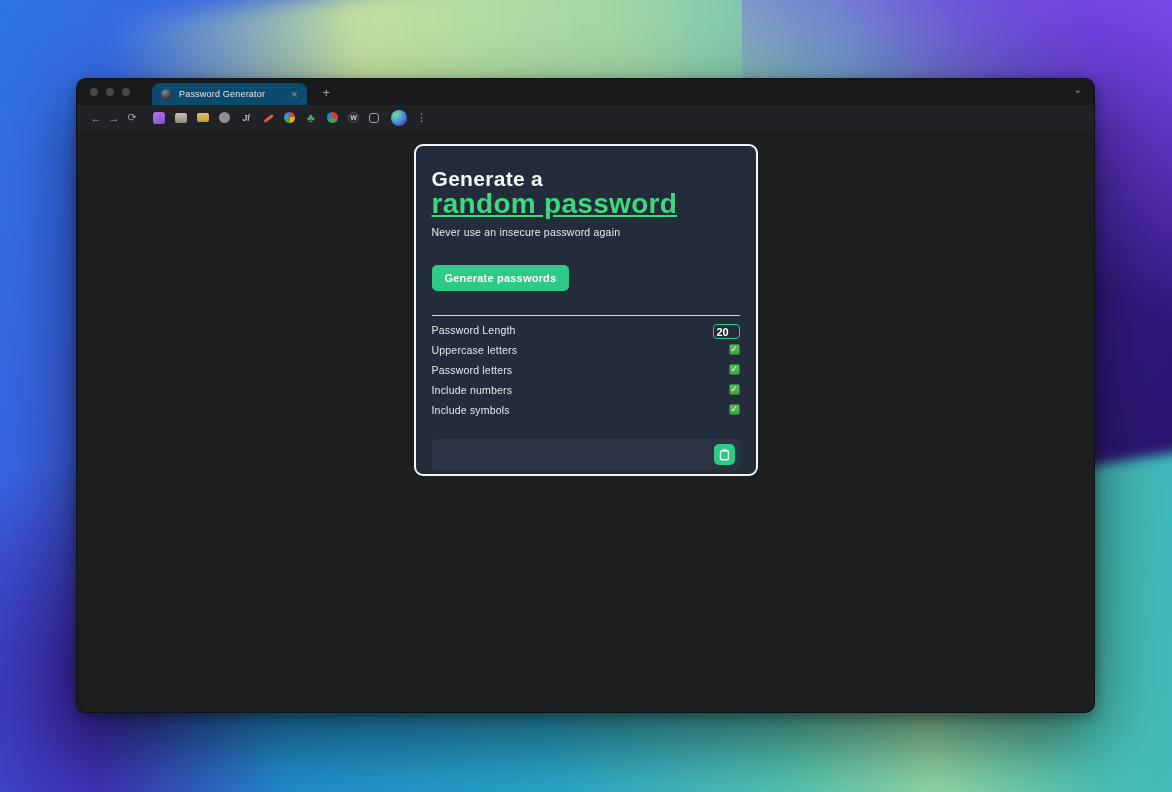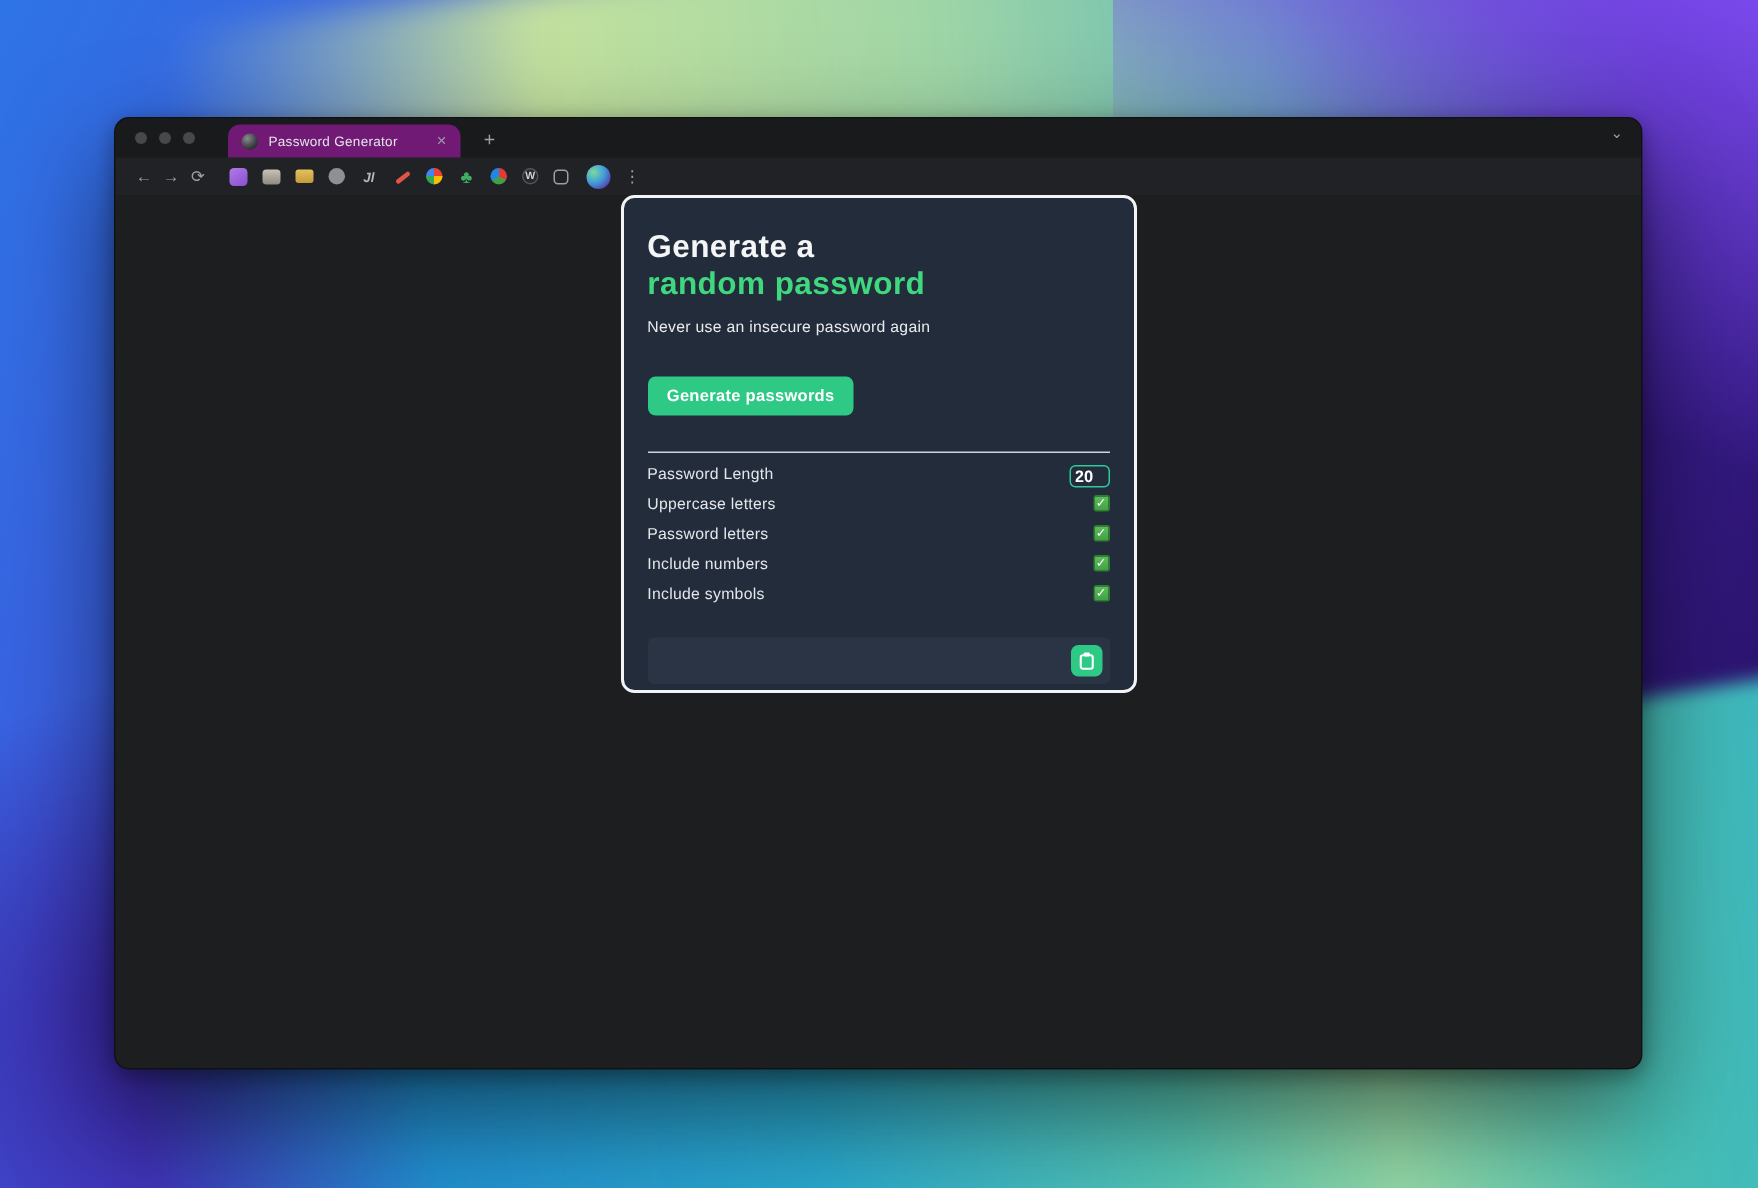--- a/index.html
+++ b/index.html
@@ -24,21 +24,21 @@
 
   
   .window { position:absolute; left:76px; top:78px; width:1019px; height:635px; border-radius:10px; overflow:hidden;
     background:#1e1f21; box-shadow:0 28px 70px rgba(0,0,0,.55), 0 4px 14px rgba(0,0,0,.35); border:1px solid rgba(0,0,0,.45);
   }
 
   
   .tabstrip { height:26px; background:#191a1c; display:flex; align-items:center; position:relative; }
   .traffic { display:flex; gap:8px; margin-left:13px; }
   .traffic span { width:8px; height:8px; border-radius:50%; background:#47484c; display:block; }
-  .tab { margin-left:22px; height:22px; margin-top:4px; display:flex; align-items:center; background:#701a75;
+  .tab { margin-left:22px; height:22px; margin-top:4px; display:flex; align-items:center; background:#0c4a6e;
     border-radius:8px 8px 0 0; padding:0 9px; min-width:150px; }
   .favicon { width:11px; height:11px; border-radius:50%;
     background:radial-gradient(circle at 35% 30%, #8a8d92 0%, #55585c 38%, #2e3033 72%); flex:none; }
   .tab-title { font-size:9px; color:#e3e5e8; margin-left:7px; letter-spacing:.2px; white-space:nowrap; }
   .tab-close { margin-left:26px; color:#9aa0a6; font-size:11px; line-height:1; cursor:default; }
   .newtab { margin-left:16px; color:#9aa0a6; font-size:13px; line-height:1; }
   .tabsearch { position:absolute; right:12px; top:6px; color:#9aa0a6; font-size:10px; line-height:1; }
 
   
   .toolbar { height:25px; background:#202226; display:flex; align-items:center; padding:0 10px; }
@@ -64,24 +64,24 @@
   .ext-rgb { border-radius:50%; width:11px; height:11px;
     background:conic-gradient(#e53935 0 33%, #43a047 33% 66%, #1e88e5 66% 100%); }
   .ext-wp { background:#26282b; border:1px solid #555; border-radius:50%; width:11px; height:11px; color:#cfd2d5; font-size:7px; font-weight:700; }
   .ext-frame { border:1.4px solid #9aa0a6; border-radius:3px; width:10px; height:10px; }
   .avatar { width:16px; height:16px; border-radius:50%; margin-left:12px; flex:none;
     background:radial-gradient(circle at 30% 30%, #7fd6a0 0%, #3f9fd8 45%, #5a3fb0 80%); }
   .menu-dots { color:#9aa0a6; font-size:11px; margin-left:9px; flex:none; }
 
   
   .content { height:584px; background:#1d1e20; display:flex; justify-content:center; align-items:flex-start; }
-  .card { margin-top:0; width:344px; height:332px; background:#232c3a; border:2px solid #f2f4f6; border-radius:9px;
+  .card { margin-top:14px; width:344px; height:332px; background:#232c3a; border:2px solid #f2f4f6; border-radius:9px;
     padding:20px 16px 9px; overflow:hidden; }
   .h-white { font-size:21px; font-weight:700; color:#f3f5f7; line-height:25px; letter-spacing:.3px; }
-  .h-green { font-size:21px; font-weight:700; color:#40d87e; line-height:25px; letter-spacing:.3px; }
+  .h-green { font-size:28px; font-weight:700; color:#40d87e; line-height:25px; letter-spacing:.3px;text-decoration:underline; }
   .subtitle { margin-top:10px; font-size:10.5px; color:#e8ebee; letter-spacing:.2px; }
   .gen-btn { margin-top:27px; display:inline-block; background:#2dc985; color:#ffffff; font-size:11px; font-weight:700;
     font-family:"Liberation Sans", sans-serif; padding:7px 13px; border:none; border-radius:5px; letter-spacing:.2px; cursor:pointer; }
   .divider { margin-top:24px; border:none; border-top:1px solid #ccd3db; }
   .rows { margin-top:8px; }
   .row { display:flex; justify-content:space-between; align-items:flex-start; height:20px; }
   .row-label { font-size:10.5px; color:#e3e7ec; letter-spacing:.2px; }
   .len-input { width:27px; height:15px; background:transparent; border:1.5px solid #2fc99b; border-radius:4px;
     color:#fff; font-size:11px; padding:0 3px; font-family:"Liberation Sans", sans-serif; outline:none;font-weight:bold; }
   .checkbox { width:11px; height:11px; background:linear-gradient(180deg,#5dbf5a,#43a047); border:1px solid #2e7d32;

